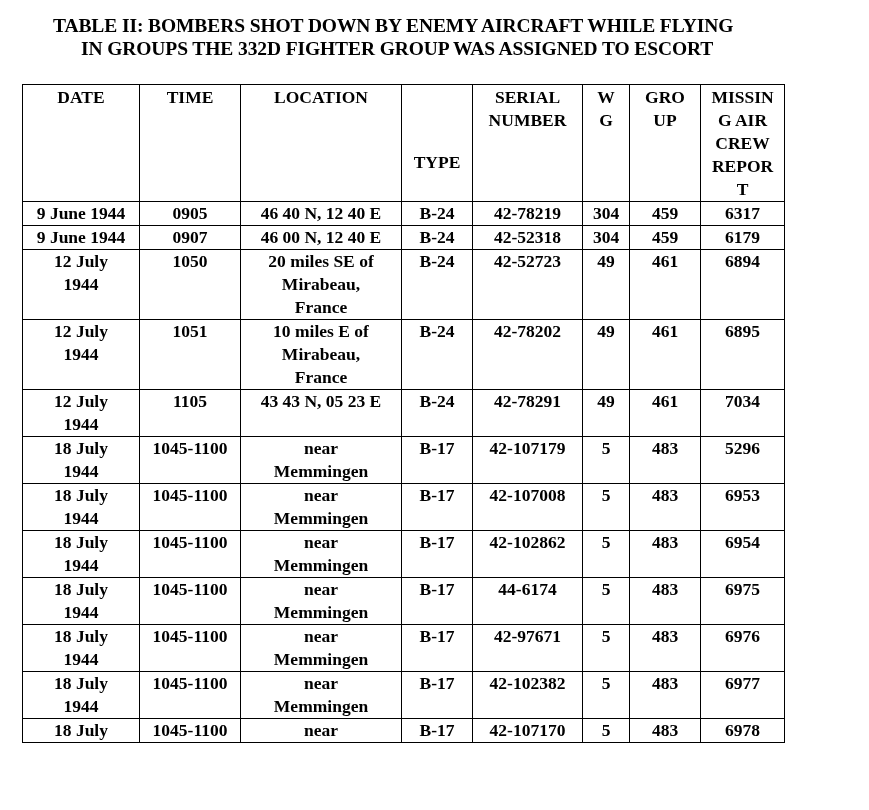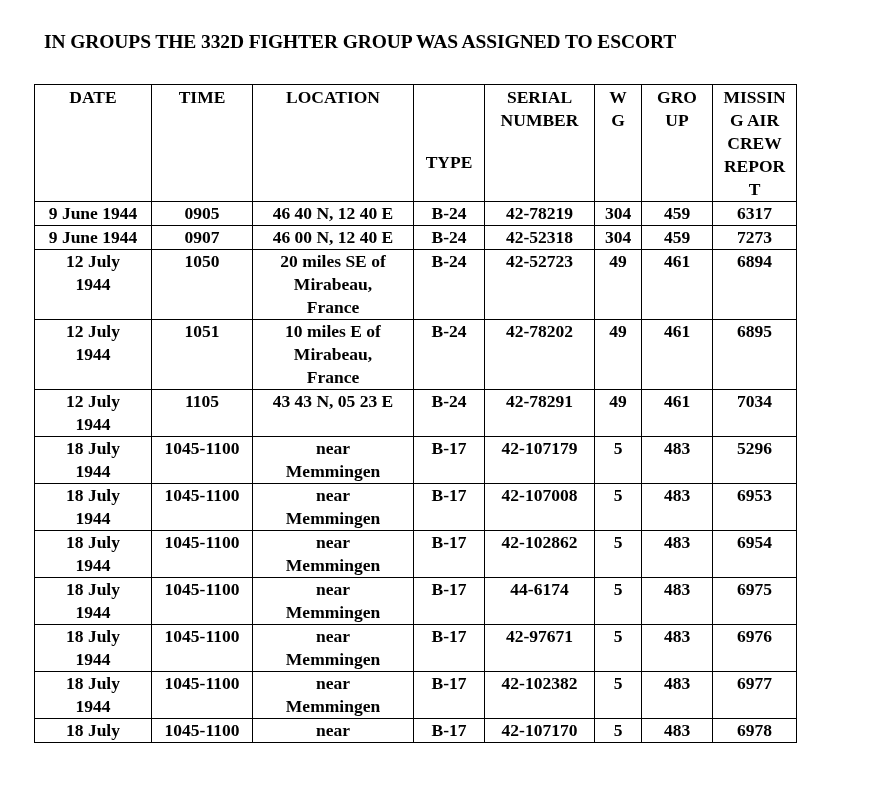--- a/index.html
+++ b/index.html
@@ -24,27 +24,26 @@
       font-size: 19.5px;
       line-height: 23px;
       letter-spacing: -0.1px;
     }
     .title .line1 {
       display: block;
       padding-left: 53px;
     }
     .title .line2 {
       display: block;
-      padding-left: 44px;
-      margin-top: 16px;
+      padding-left: 81px;
     }
     table {
       position: absolute;
       top: 84px;
-      left: 34px;
+      left: 22px;
       border-collapse: collapse;
       table-layout: fixed;
       font-size: 17.5px;
       line-height: 23px;
     }
     td, th {
       border: 1.5px solid #000000;
       text-align: center;
       vertical-align: top;
       padding: 0 2px;
@@ -77,20 +76,21 @@
     tr.h1 td { height: 22px; }
     tr.h2 td { height: 45px; }
     tr.h3 td { height: 68px; }
     tr.hlast td { height: 22px; }
     .hdr-line { display: block; }
   </style>
 </head>
 <body>
 
 <div class="title">
+  <span class="line1">TABLE II: BOMBERS SHOT DOWN BY ENEMY AIRCRAFT WHILE FLYING</span>
   <span class="line2">IN GROUPS THE 332D FIGHTER GROUP WAS ASSIGNED TO ESCORT</span>
 </div>
 
 <table>
   <colgroup>
     <col class="c-date">
       <col class="c-time">
       <col class="c-loc">
       <col class="c-type">
     <col class="c-serial">
@@ -155,21 +155,21 @@
           <span class="hdr-line">9 June 1944</span>
         </td>
         <td>0907</td>
         <td>
           <span class="hdr-line">46 00 N, 12 40 E</span>
         </td>
         <td>B-24</td>
         <td>42-52318</td>
         <td>304</td>
         <td>459</td>
-        <td>7273</td>
+        <td>6179</td>
       </tr>
       <tr class="h3">
         <td>
           <span class="hdr-line">12 July</span>
           <span class="hdr-line">1944</span>
         </td>
         <td>1050</td>
         <td>
           <span class="hdr-line">20 miles SE of</span>
           <span class="hdr-line">Mirabeau,</span>

